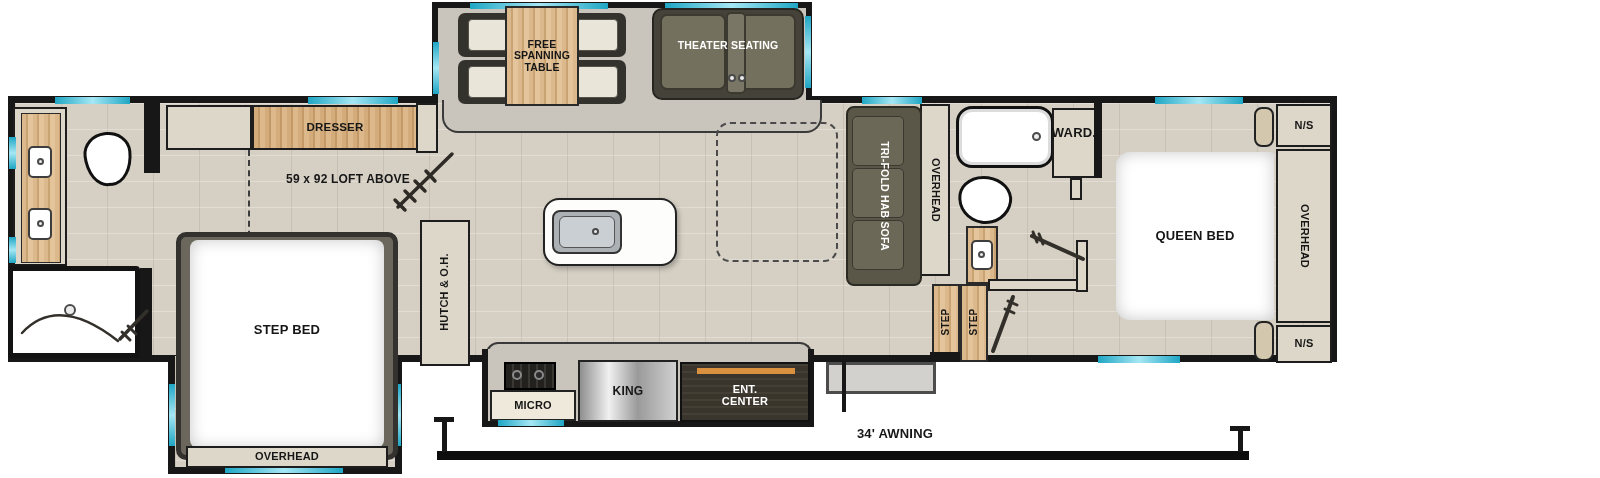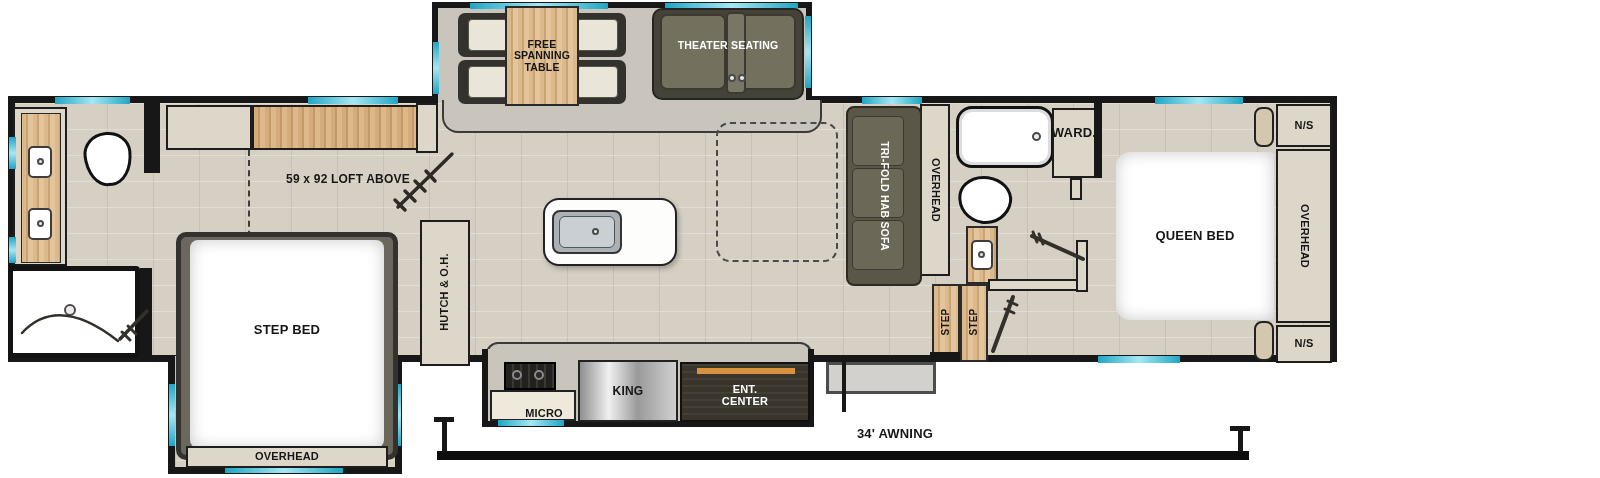--- a/index.html
+++ b/index.html
@@ -67,20 +67,21 @@
   <div class="abs" style="left:84px;top:132px;width:48px;height:54px;background:#fff;border:3.5px solid #111;
               border-radius:48% 48% 46% 46%/40% 40% 60% 60%;transform:rotate(-6deg);"></div>
   <div class="abs wall" style="left:144px;top:103px;width:16px;height:70px;"></div>
   <div class="abs wall" style="left:8px;top:264px;width:58px;height:8px;"></div>
   <div class="abs" style="left:8px;top:266px;width:132px;height:92px;background:#fff;border:5px solid #131313;border-radius:4px;"></div>
   <div class="ring" style="left:64px;top:304px;width:12px;height:12px;"></div>
   <div class="abs wall" style="left:140px;top:268px;width:12px;height:90px;"></div>
 
   <div class="abs cab" style="left:166px;top:105px;width:86px;height:45px;"></div>
   <div class="abs wood" style="left:252px;top:105px;width:166px;height:45px;"></div>
+  <div class="lb" style="left:252px;top:105px;width:166px;height:45px;font-size:11.5px;">DRESSER</div>
   <div class="abs cab" style="left:416px;top:103px;width:22px;height:50px;"></div>
 
   <div class="abs" style="left:248px;top:150px;width:2px;height:208px;border-left:2px dashed #3c3c3c;"></div>
   <div class="abs" style="left:249px;top:356px;width:138px;height:2px;border-top:2px dashed #3c3c3c;"></div>
   <div class="lb" style="left:278px;top:171px;width:140px;height:16px;font-size:12px;white-space:nowrap;">59 x 92 LOFT ABOVE</div>
 
   <div class="abs floor" style="left:168px;top:356px;width:234px;height:118px;border:7px solid #171717;border-top:none;"></div>
   <div class="abs floor" style="left:181px;top:353px;width:208px;height:10px;background-image:none;background-color:#d6d0c4;"></div>
   <div class="abs winv" style="left:169px;top:384px;width:6px;height:62px;"></div>
   <div class="abs winv" style="left:395px;top:384px;width:6px;height:62px;"></div>
@@ -101,21 +102,21 @@
 
   <div class="abs" style="left:716px;top:122px;width:122px;height:140px;border:2px dashed #4a4a4a;border-radius:14px;"></div>
 
   <div class="abs sfloor" style="left:486px;top:342px;width:326px;height:16px;border:2px solid #3a3a3a;border-bottom:none;border-radius:12px 12px 0 0;"></div>
   <div class="abs sfloor" style="left:482px;top:349px;width:332px;height:78px;border:6px solid #171717;border-top:none;"></div>
   <div class="abs sfloor" style="left:492px;top:353px;width:312px;height:8px;"></div>
   <div class="abs" style="left:504px;top:362px;width:52px;height:28px;background:repeating-linear-gradient(90deg,#23211d 0 6px,#3a3833 6px 8px);border:2px solid #000;"></div>
   <div class="ring" style="left:512px;top:370px;width:10px;height:10px;background:#2a2a2a;border-color:#8a8a8a;"></div>
   <div class="ring" style="left:534px;top:370px;width:10px;height:10px;background:#2a2a2a;border-color:#8a8a8a;"></div>
   <div class="abs" style="left:490px;top:390px;width:86px;height:31px;background:#efe9dc;border:2px solid #222;"></div>
-  <div class="lb" style="left:490px;top:398px;width:86px;height:31px;font-size:11px;margin-left:11px;">MICRO</div>
+  <div class="lb" style="left:490px;top:390px;width:86px;height:31px;font-size:11px;">MICRO</div>
   <div class="abs win" style="left:498px;top:420px;width:66px;height:6px;"></div>
   <div class="abs" style="left:578px;top:360px;width:100px;height:62px;border:2px solid #222;
               background:linear-gradient(90deg,#8f8f8f,#f0f0f0 30%,#9a9a9a 60%,#d0d0d0);"></div>
   <div class="lb" style="left:578px;top:376px;width:100px;height:30px;font-size:12px;">KING</div>
   <div class="abs" style="left:680px;top:362px;width:130px;height:60px;background:repeating-linear-gradient(0deg,#39352c 0 5px,#443f34 5px 7px);border:2px solid #111;"></div>
   <div class="abs" style="left:697px;top:368px;width:98px;height:6px;background:#d9913f;"></div>
   <div class="lb wh" style="left:710px;top:382px;width:70px;height:28px;font-size:11px;">ENT. CENTER</div>
 
   <div class="abs" style="left:826px;top:362px;width:110px;height:32px;background:#d2d1ce;border:3px solid #4c4c4c;"></div>
   <div class="abs wall" style="left:842px;top:362px;width:4px;height:50px;"></div>

